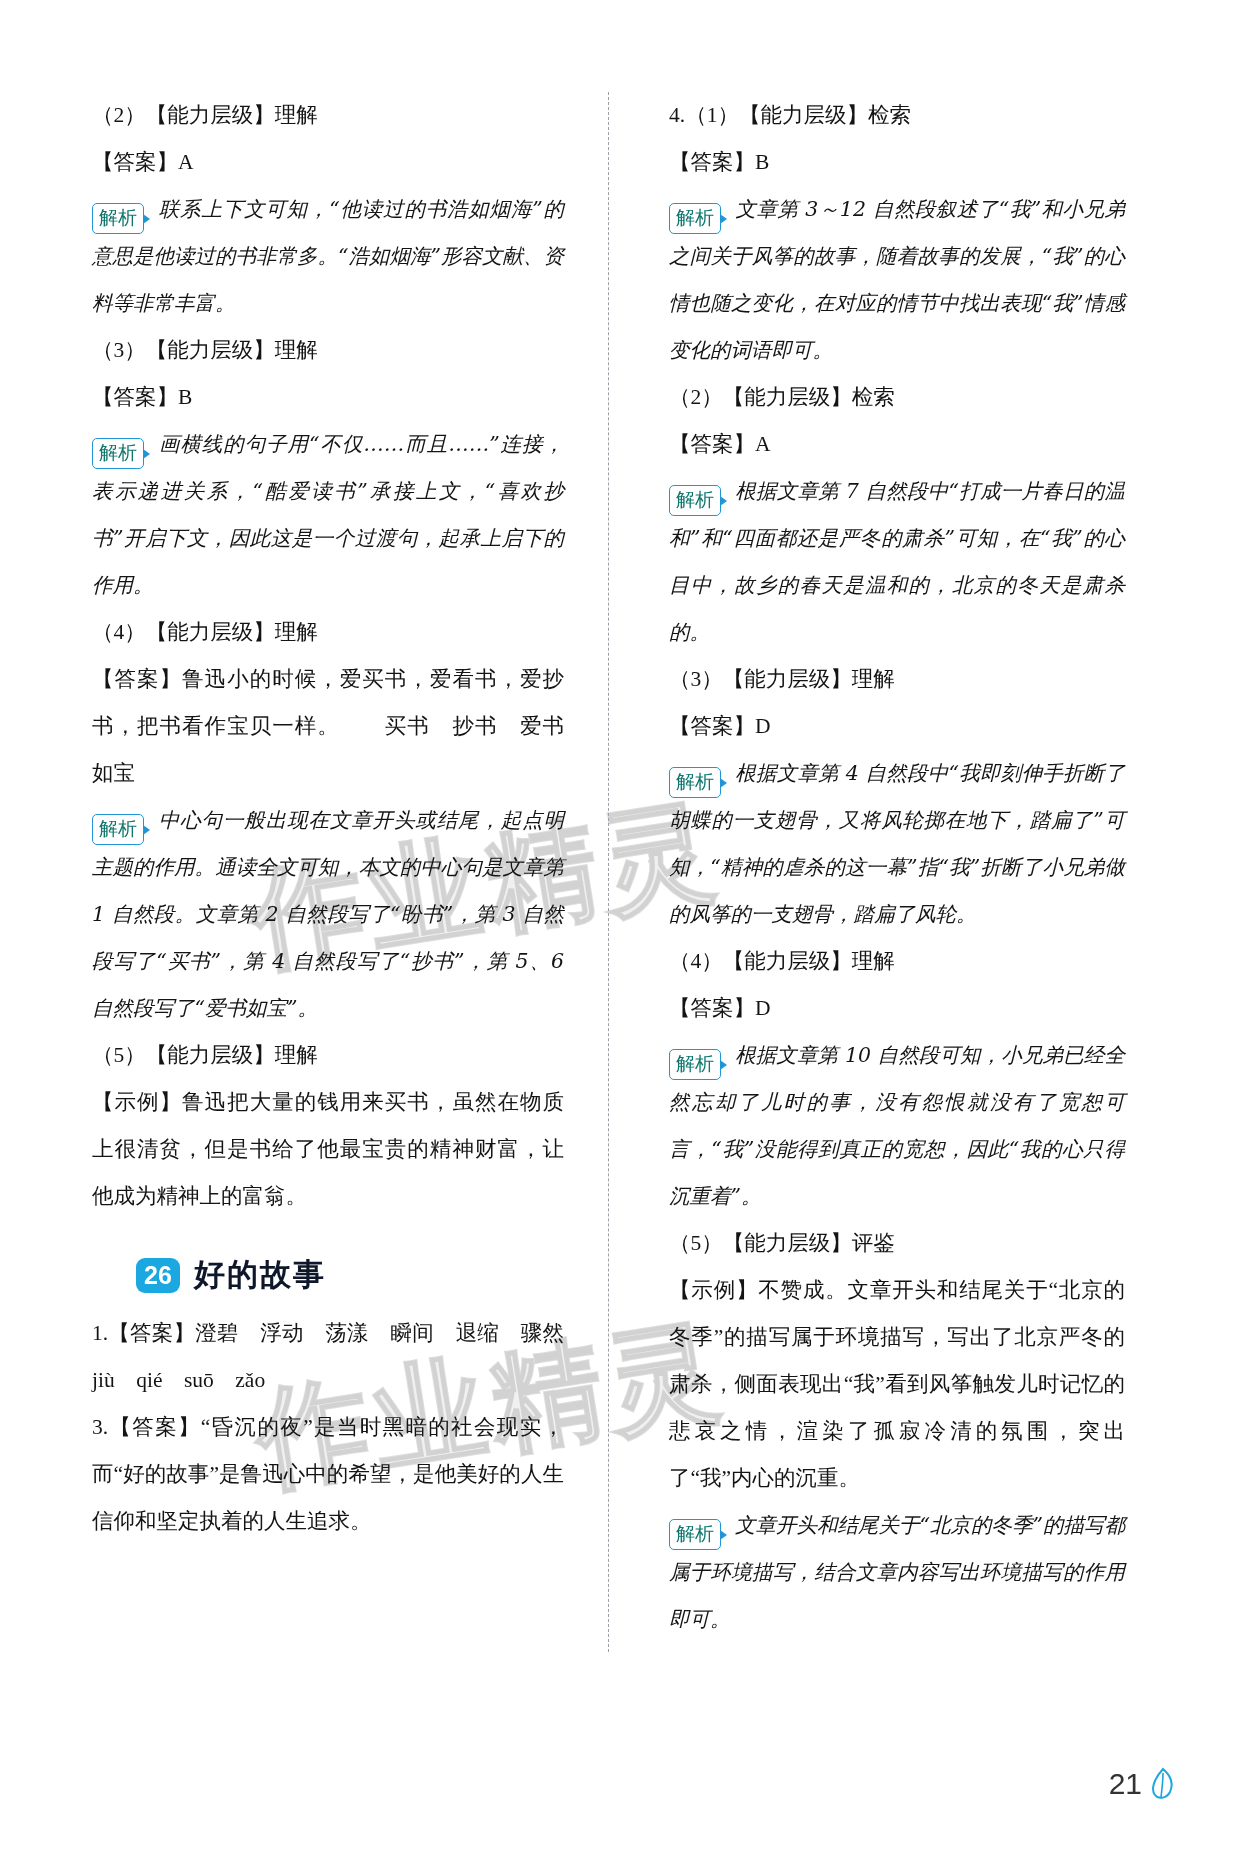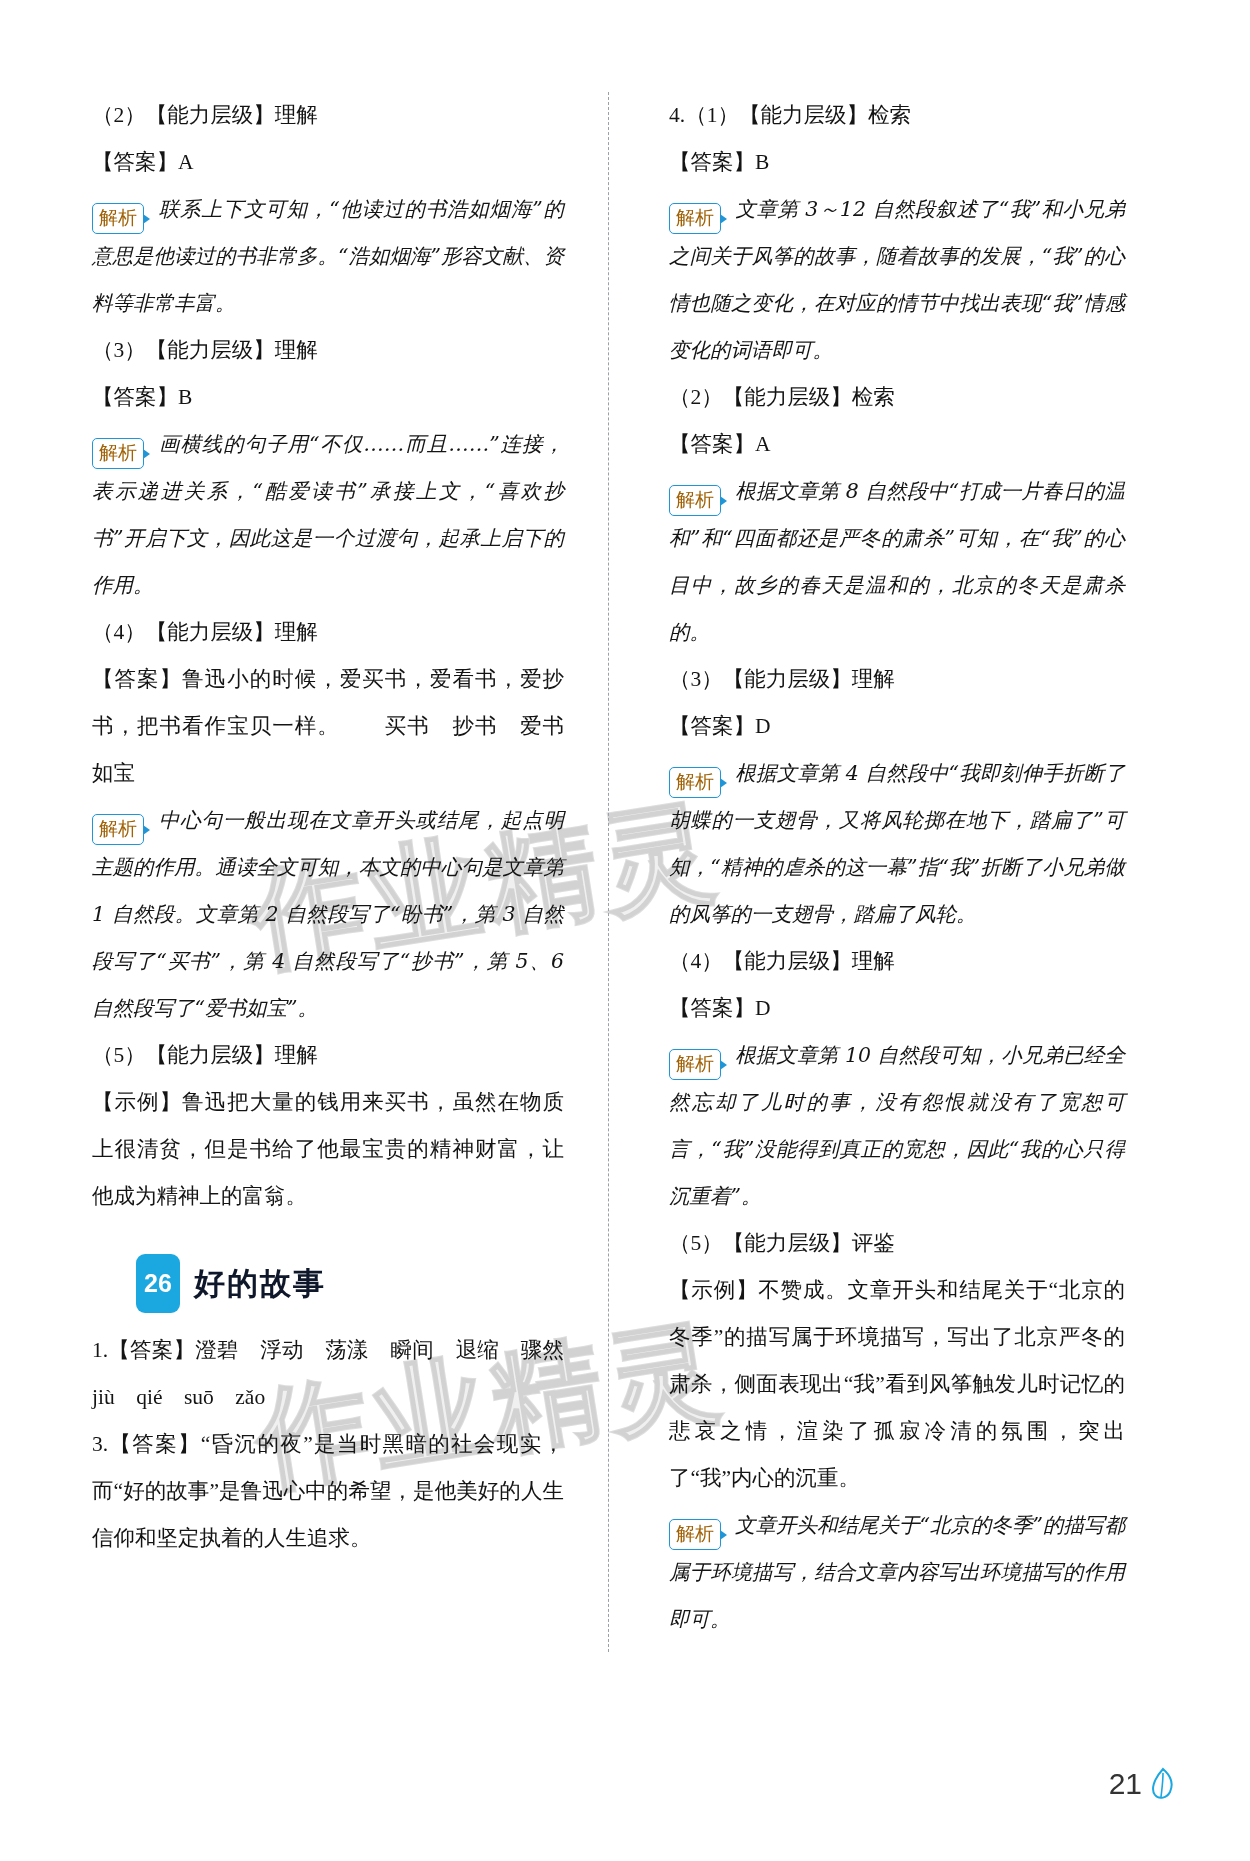--- a/index.html
+++ b/index.html
@@ -43,21 +43,21 @@
   }
   .item-head {
     font-size: 21.5px;
     line-height: 47px;
     color: #141414;
   }
   .tag-jiexi {
     display: inline-block;
     border: 1.6px solid #2196d6;
     border-radius: 5px;
-    color: #a16207;
+    color: #0f766e;
     font-family: "Liberation Sans", sans-serif;
     font-size: 19px;
     line-height: 26px;
     padding: 1px 6px 2px 6px;
     margin-right: 4px;
     position: relative;
     top: 8px;
     white-space: nowrap;
   }
   .tag-jiexi::after {
@@ -85,21 +85,21 @@
     color: #141414;
     text-align: justify;
   }
   .section-title-row {
     display: flex;
     align-items: center;
     margin: 34px 0 14px 44px;
   }
   .sec-num {
     width: 44px;
-    height: 59px;
+    height: 35px;
     border-radius: 9px;
     background: #1ba7e0;
     color: #ffffff;
     font-family: "Liberation Sans", sans-serif;
     font-weight: bold;
     font-size: 25px;
     display: flex;
     align-items: center;
     justify-content: center;
     margin-right: 14px;
@@ -207,21 +207,21 @@
       <div class="item-head">【答案】B</div>
 
       <div class="para">
         <span class="tag-jiexi">解析</span><span class="jiexi-text">文章第 3～12 自然段叙述了“我”和小兄弟之间关于风筝的故事，随着故事的发展，“我”的心情也随之变化，在对应的情节中找出表现“我”情感变化的词语即可。</span>
       </div>
 
       <div class="item-head">（2）【能力层级】检索</div>
       <div class="item-head">【答案】A</div>
 
       <div class="para">
-        <span class="tag-jiexi">解析</span><span class="jiexi-text">根据文章第 8 自然段中“打成一片春日的温和”和“四面都还是严冬的肃杀”可知，在“我”的心目中，故乡的春天是温和的，北京的冬天是肃杀的。</span>
+        <span class="tag-jiexi">解析</span><span class="jiexi-text">根据文章第 7 自然段中“打成一片春日的温和”和“四面都还是严冬的肃杀”可知，在“我”的心目中，故乡的春天是温和的，北京的冬天是肃杀的。</span>
       </div>
 
       <div class="item-head">（3）【能力层级】理解</div>
       <div class="item-head">【答案】D</div>
 
       <div class="para">
         <span class="tag-jiexi">解析</span><span class="jiexi-text">根据文章第 4 自然段中“我即刻伸手折断了胡蝶的一支翅骨，又将风轮掷在地下，踏扁了”可知，“精神的虐杀的这一幕”指“我”折断了小兄弟做的风筝的一支翅骨，踏扁了风轮。</span>
       </div>
 
       <div class="item-head">（4）【能力层级】理解</div>

